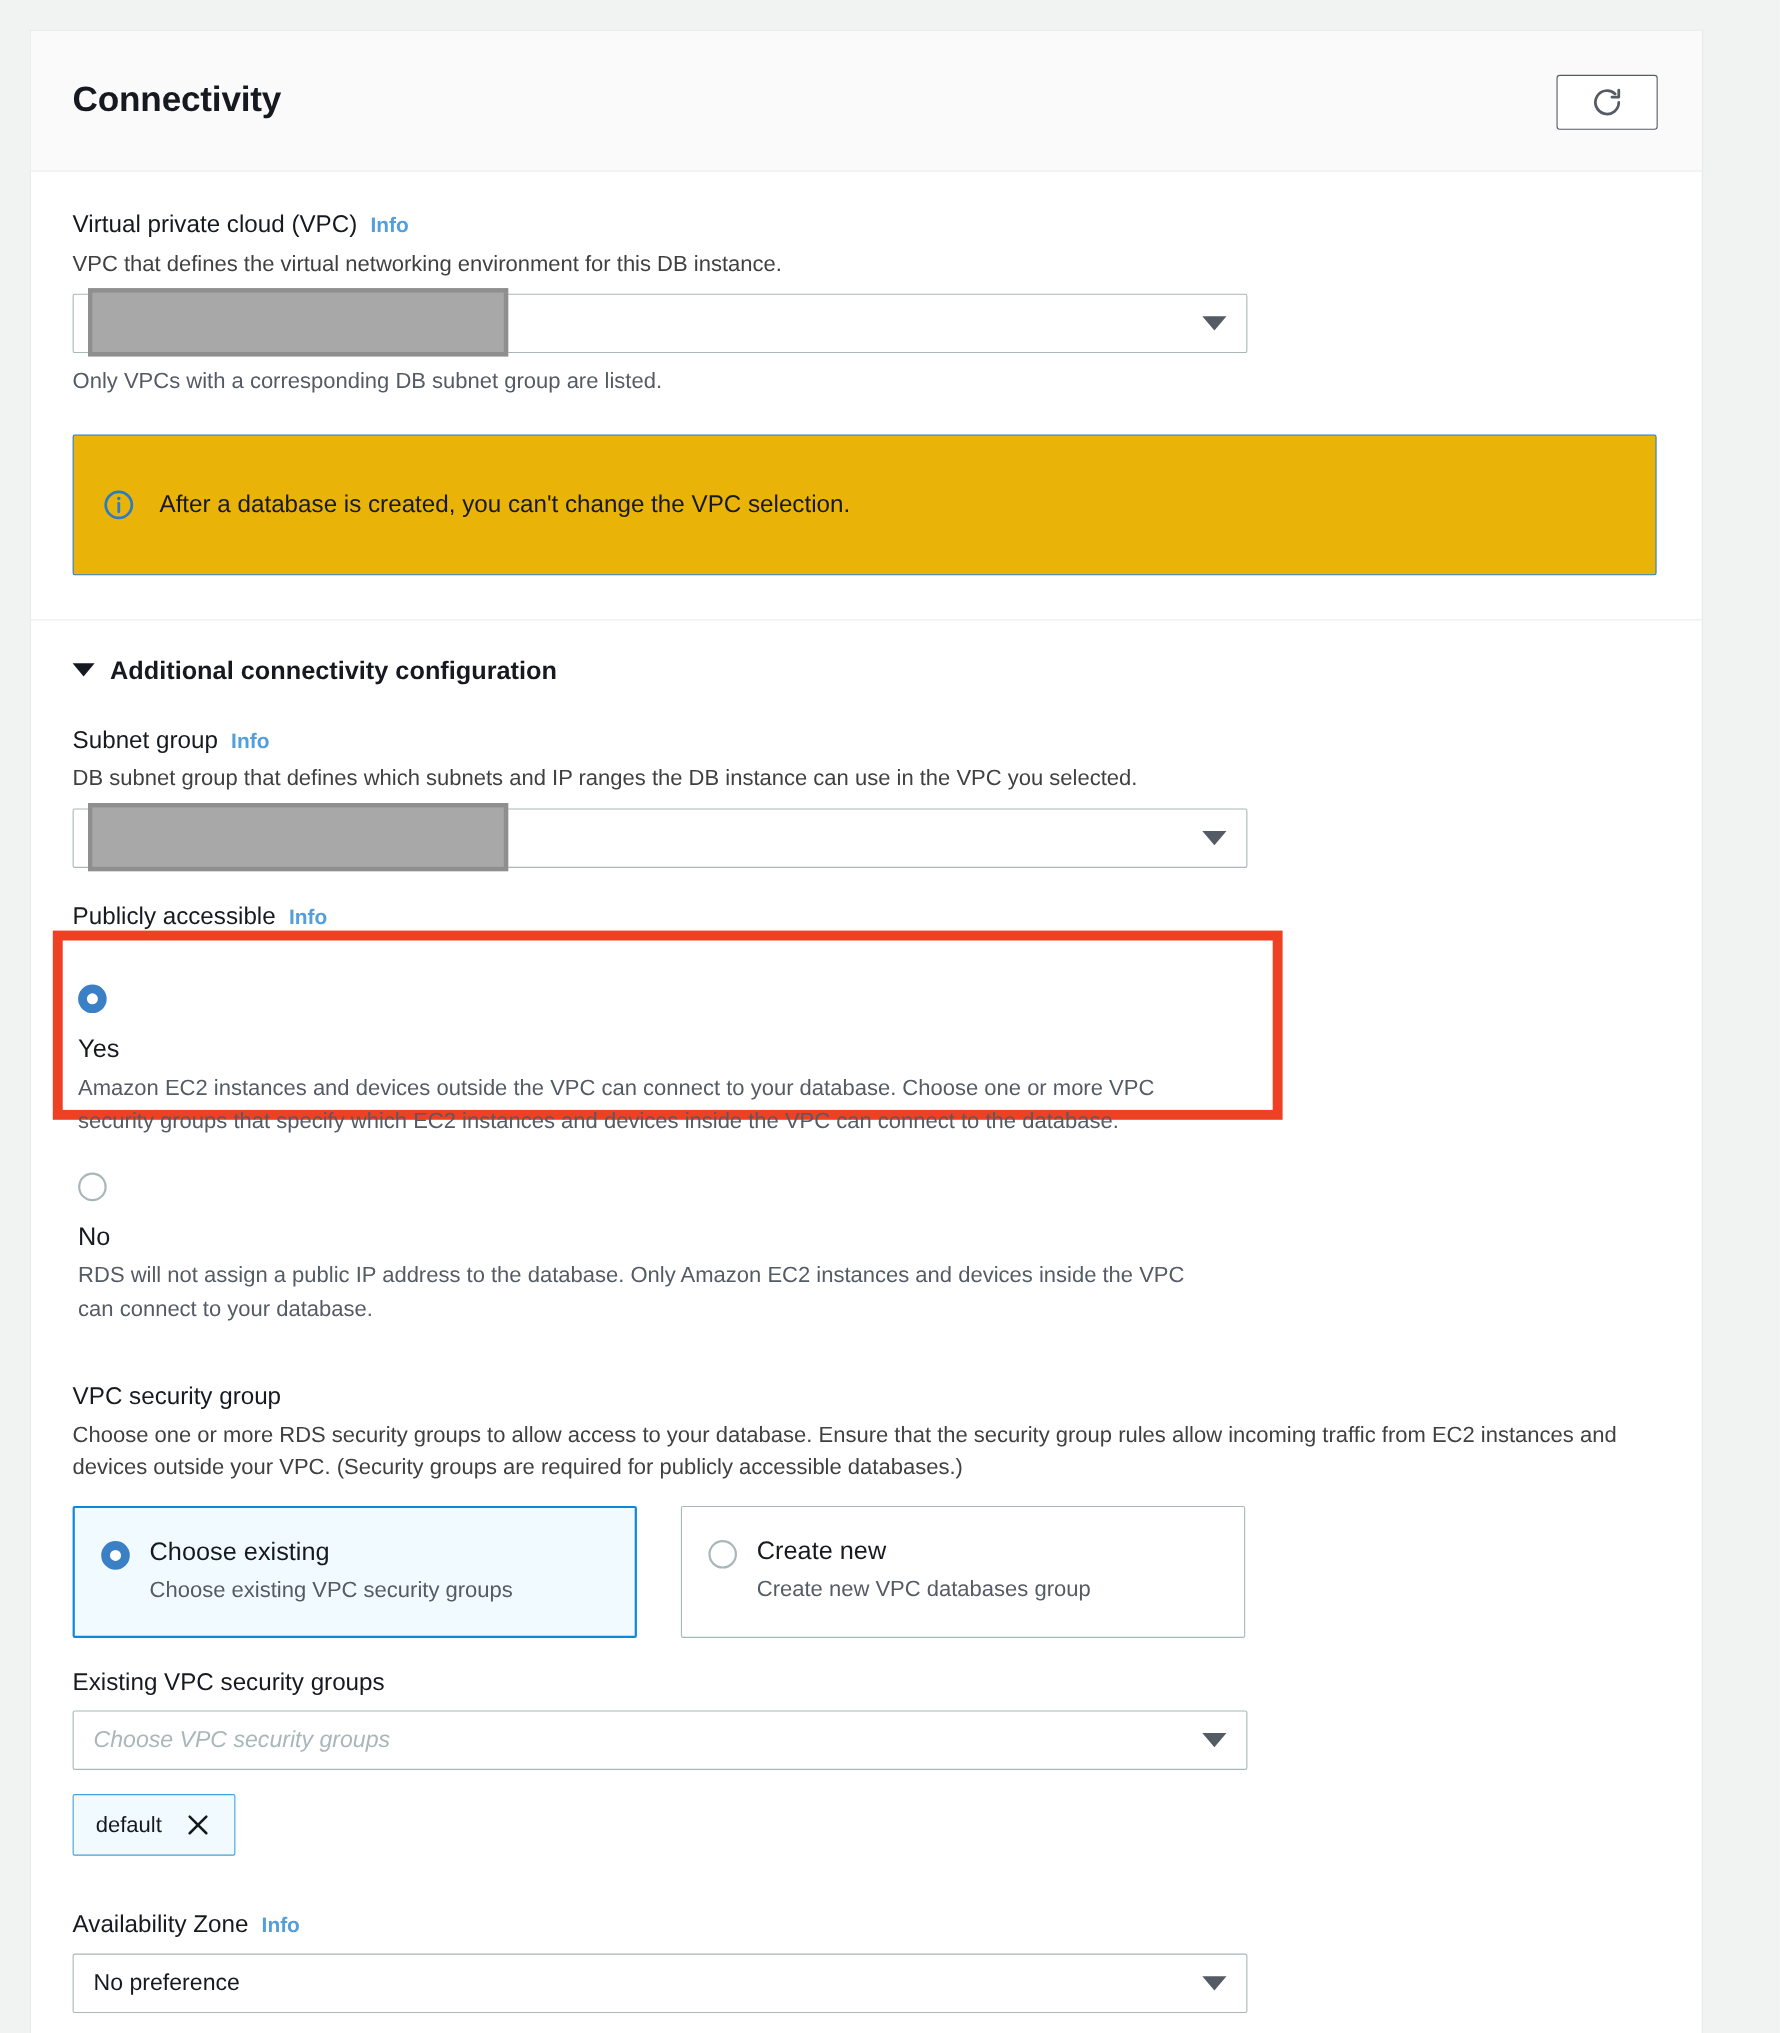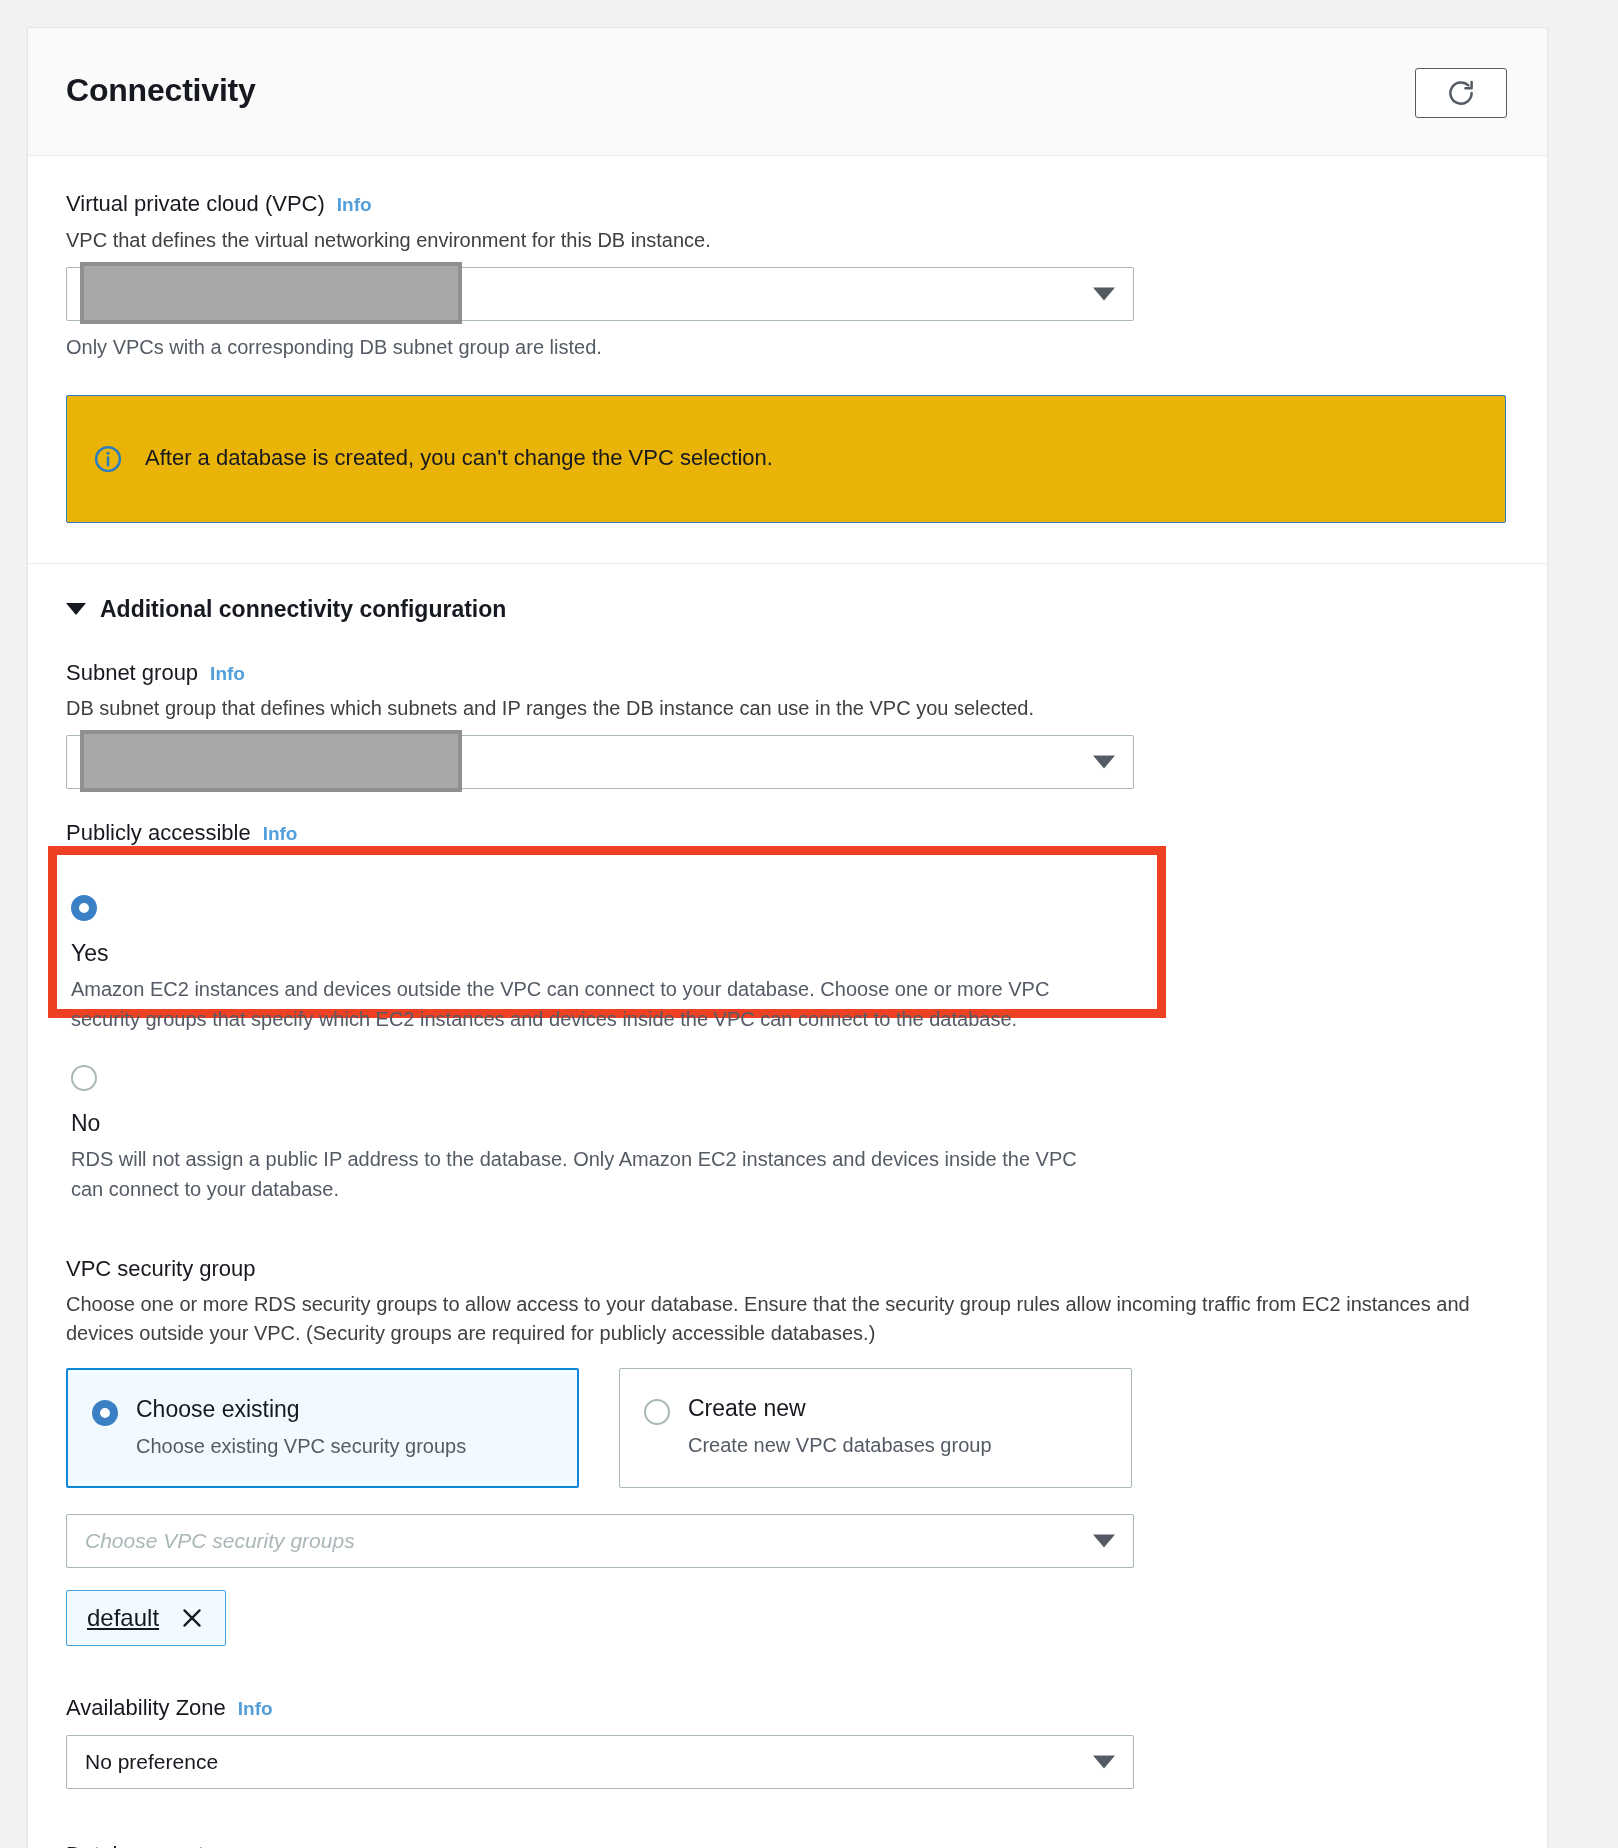--- a/index.html
+++ b/index.html
@@ -287,21 +287,21 @@
     display: inline-flex;
     align-items: center;
     gap: 20px;
     border: 1px solid #44a1e0;
     border-radius: 2px;
     background: #f1faff;
     padding: 10px 20px;
     height: 56px;
     cursor: default;
   }
-  .token-text { font-size: 24px; color: #16191f; text-decoration: underline; }
+  .token-text { font-size: 20px; color: #16191f; }
   .token-x {
     cursor: pointer;
     display: flex;
     align-items: center;
   }
 
   .az-section { margin-top: 48px; }
   .port-section { margin-top: 52px; }
 </style>
 </head>
@@ -411,20 +411,23 @@
           <span class="radio"></span>
           <div>
             <div class="tile-title">Create new</div>
             <div class="tile-sub">Create new VPC databases group</div>
           </div>
         </div>
       </div>
     </div>
 
     <div style="margin-top:26px;">
+      <div class="field-label">
+        <span>Existing VPC security groups</span>
+      </div>
       <div class="select">
         <span class="value placeholder">Choose VPC security groups</span>
         <span class="caret"></span>
       </div>
       <div class="token-row">
         <div class="token">
           <span class="token-text">default</span>
           <span class="token-x">
             <svg width="26" height="26" viewBox="0 0 24 24" fill="none" stroke="#16191f" stroke-width="2.1" stroke-linecap="round">
               <line x1="5" y1="5" x2="19" y2="19"></line>

